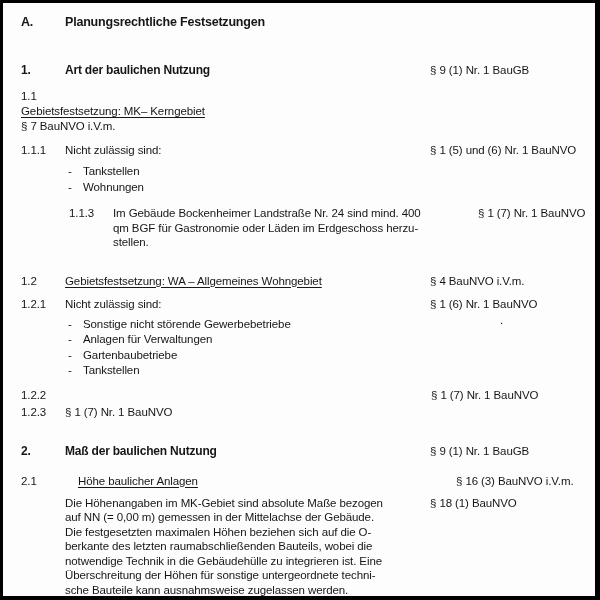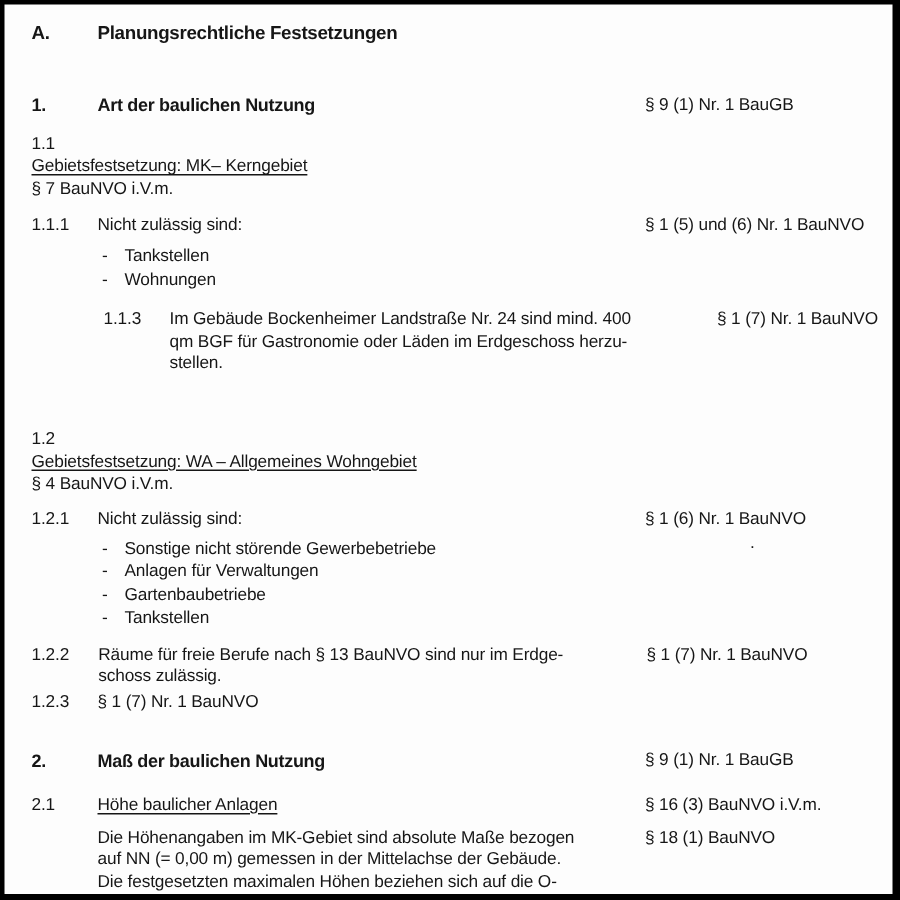--- a/index.html
+++ b/index.html
@@ -30,27 +30,27 @@
   .list-row { display: flex; line-height: 15.5px; }
   .li-spacer { flex: none; width: 47px; }
   .li-dash { flex: none; width: 15px; }
   .stray-dot { position: absolute; top: 16px; left: 70px; }
   
   .m-r1    { margin-top: 33px; }
   .m-r11   { margin-top: 11px; flex-direction: column; }
   .m-r111  { margin-top: 9px; }
   .m-list1 { margin-top: 6px; }
   .m-r113  { margin-top: 11px; margin-left: 48px; }
-  .m-r12   { margin-top: 36px; flex-direction: column; }
+  .m-r12   { margin-top: 24px; }
   .m-r121  { margin-top: 8px; }
   .m-list2 { margin-top: 5px; }
   .m-r122  { margin-top: 9px; justify-content: space-between; }
   .m-r123  { margin-top: 2px; }
   .m-r2    { margin-top: 24px; }
-  .m-r21   { margin-top: 15px; }
+  .m-r21   { margin-top: 15px; gap: 13px; }
   .m-body21{ margin-top: 7px; }
 </style>
 </head>
 <body>
 
 <div class="page">
 
   <div class="row bold doc-header">
     <div class="col-num">A.</div>
     <div class="col-main">Planungsrechtliche Festsetzungen</div>
@@ -130,24 +130,20 @@
     </div>
     <div class="list-row">
       <div class="li-spacer"></div>
       <div class="li-dash">-</div>
       <div>Tankstellen</div>
     </div>
   </div>
 
   <div class="row m-r122">
     <div class="col-num">1.2.2</div>
-    <div class="col-main">
-        <div class="body-text">Räume für freie Berufe nach § 13 BauNVO sind nur im Erdge-
-schoss zulässig.</div>
-      </div>
     <div class="col-ref">§ 1 (7) Nr. 1 BauNVO</div>
   </div>
 
   <div class="row m-r123">
     <div class="col-num">1.2.3</div>
     <div class="col-ref">§ 1 (7) Nr. 1 BauNVO</div>
   </div>
 
   <div class="row m-r2">
     <div class="col-num bold">2.</div>

